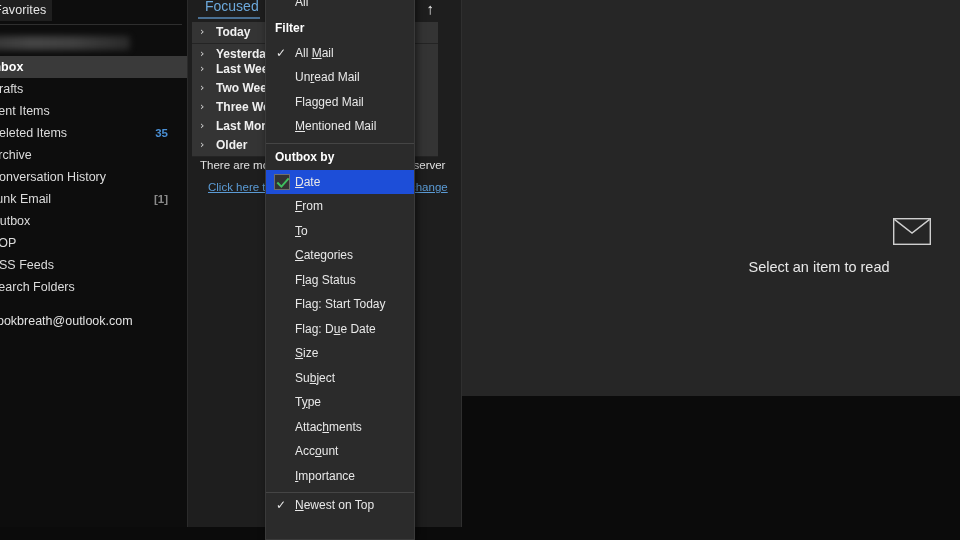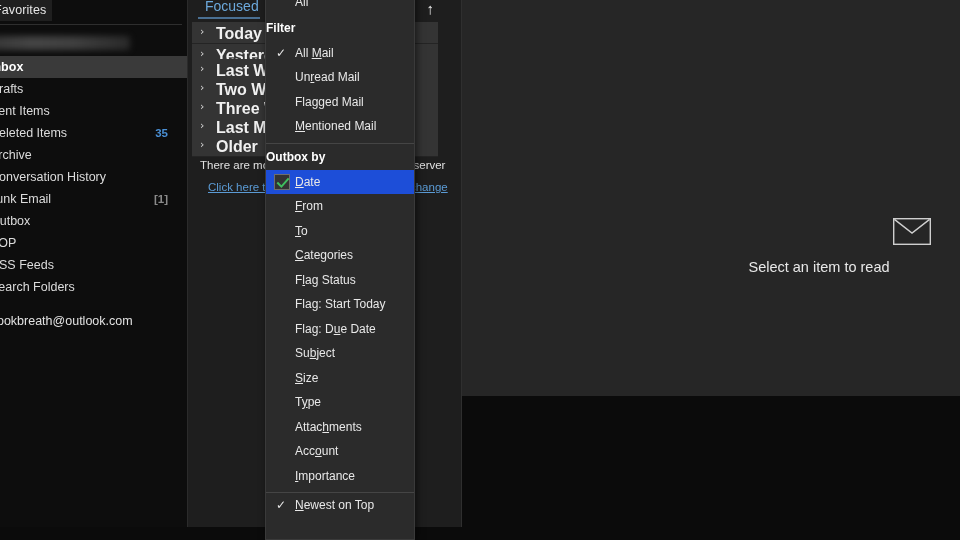--- a/index.html
+++ b/index.html
@@ -70,21 +70,21 @@
   .group-row {
     position: absolute; left: 4px; width: 246px; height: 22px;
     background: #343434; border-bottom: 1px solid #242424;
   }
   .group-row .chev {
     position: absolute; left: 8px; top: 3px; font-size: 11px; color: #d8d8d8;
     font-family: "DejaVu Sans", sans-serif;
   }
   .group-row .gname {
     position: absolute; left: 24px; top: 3px;
-    font-size: 16px; font-weight: bold; color: #f0f0f0; white-space: nowrap;
+    font-size: 12px; font-weight: bold; color: #f0f0f0; white-space: nowrap;
   }
   .more-text {
     position: absolute; left: 12px; top: 159px; width: 250px;
     font-size: 11.5px; color: #e0e0e0; white-space: nowrap;
   }
   .more-link {
     position: absolute; left: 20px; top: 181px;
     font-size: 11.5px; color: #5b9bd5; text-decoration: underline;
     white-space: nowrap;
   }
@@ -117,21 +117,21 @@
   }
   .mi {
     position: relative; height: 24.5px; width: 100%;
     font-size: 12px; color: #e8e8e8; line-height: 24.5px; white-space: nowrap;
   }
   .mi .mlabel { position: absolute; left: 29px; }
   .mi .mlabel u { text-decoration: underline; }
   .mi.header {
     font-weight: bold; color: #ffffff; height: 26px; line-height: 26px;
   }
-  .mi.header .mlabel { left: 0; }
+  .mi.header .mlabel { left: 9px; }
   .mi .tick {
     position: absolute; left: 10px; top: 0; font-size: 12px; color: #e8e8e8;
     font-family: "DejaVu Sans", sans-serif;
   }
   .mi.highlight { background: #1d4ed8; }
   .chkbox {
     position: absolute; left: 8px; top: 4px; width: 16px; height: 16px;
     border: 1px solid #6e6e6e; background: #333;
   }
   .chkbox svg { position: absolute; left: 1px; top: 1px; }
@@ -280,24 +280,24 @@
         <div class="mi">
           <span class="mlabel">F<u>l</u>ag Status</span>
         </div>
         <div class="mi">
           <span class="mlabel">Flag: Start Today</span>
         </div>
         <div class="mi">
           <span class="mlabel">Flag: D<u>u</u>e Date</span>
         </div>
         <div class="mi">
+          <span class="mlabel"><u>S</u>ize</span>
+        </div>
+        <div class="mi">
           <span class="mlabel">Su<u>b</u>ject</span>
-        </div>
-        <div class="mi">
-          <span class="mlabel"><u>S</u>ize</span>
         </div>
         <div class="mi">
           <span class="mlabel">T<u>y</u>pe</span>
         </div>
         <div class="mi">
           <span class="mlabel">Attac<u>h</u>ments</span>
         </div>
         <div class="mi">
           <span class="mlabel">Acc<u>o</u>unt</span>
         </div>

